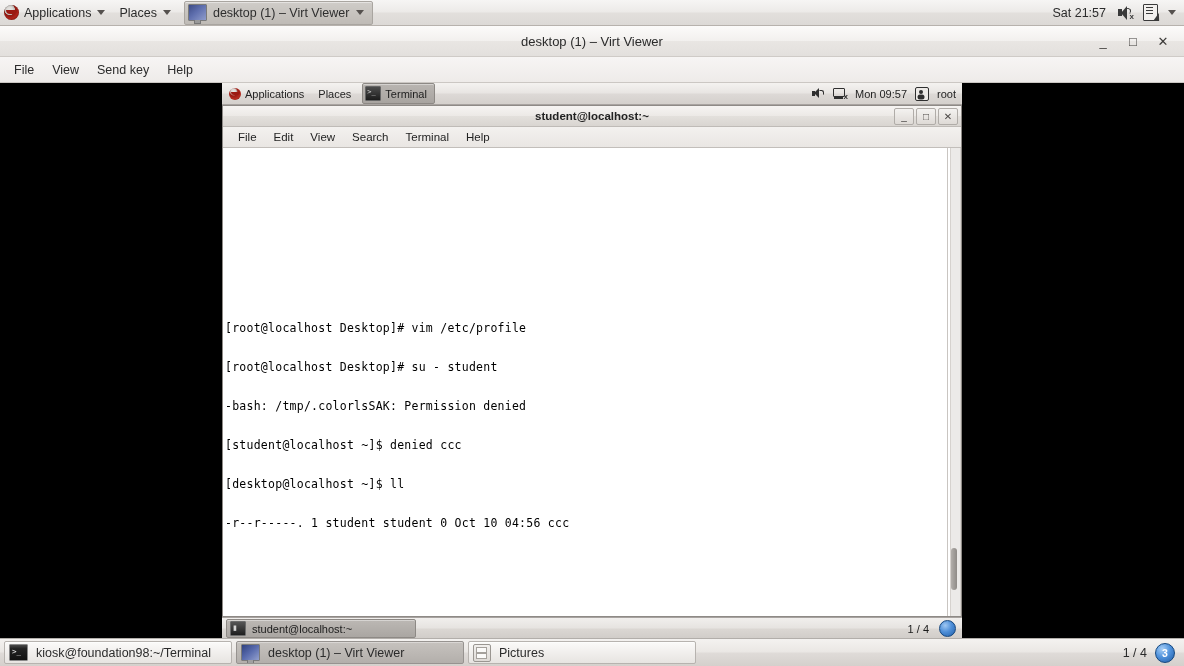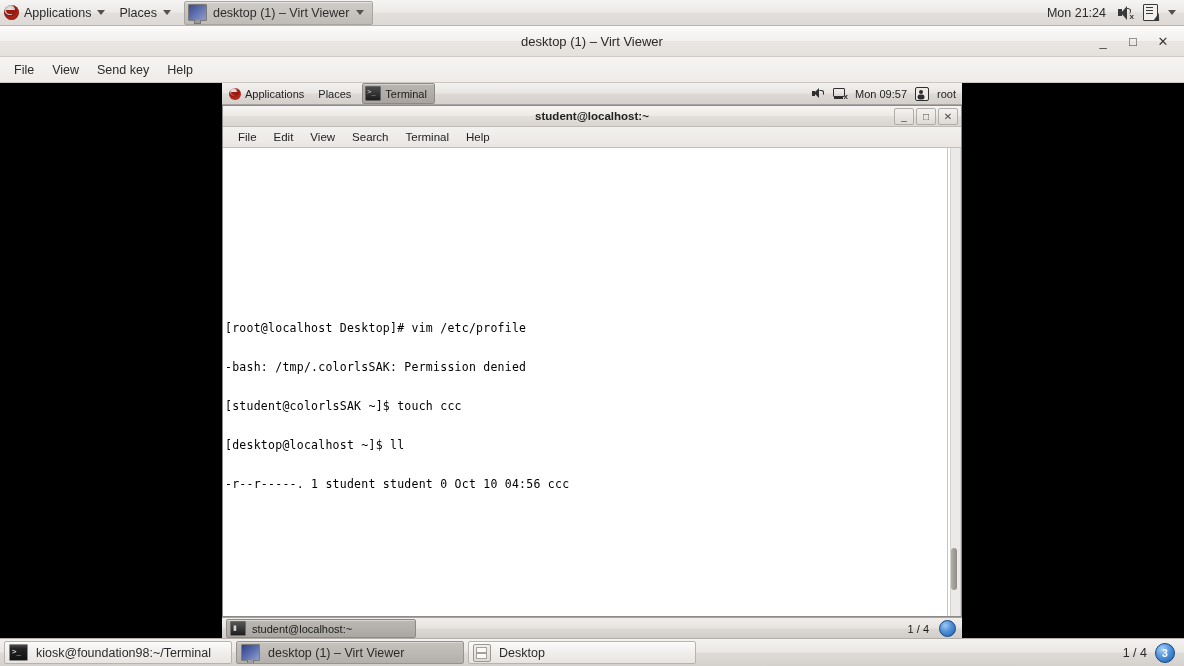--- a/index.html
+++ b/index.html
@@ -694,21 +694,21 @@
       <span>Places</span>
       <span class="caret-down"></span>
     </div>
     <div class="winbtn-panel">
       <span class="mini-monitor"></span>
       <span>desktop (1) – Virt Viewer</span>
       <span class="caret-down"></span>
     </div>
     <div class="panel-spacer"></div>
     <div class="tray">
-      <span class="clock-host">Mon 21:24</span>
+      <span class="clock-host">Sat 21:57</span>
       <span class="icon-speaker-mute">
         <span class="spk"></span>
           <span class="cone"></span>
           <span class="wave"></span>
           <span class="xmark">x</span>
       </span>
       <span class="icon-doc-bolt"></span>
       <span class="caret-down"></span>
     </div>
   </div>
@@ -781,22 +781,23 @@
             <div class="term-menuitem">View</div>
             <div class="term-menuitem">Search</div>
             <div class="term-menuitem">Terminal</div>
             <div class="term-menuitem">Help</div>
           </div>
 
           <div class="term-body">
             <div class="term-screen">
               <div class="term-lines">
                 <div class="ln">[root@localhost Desktop]# vim /etc/profile</div>
+                <div class="ln">[root@localhost Desktop]# su - student</div>
                 <div class="ln">-bash: /tmp/.colorlsSAK: Permission denied</div>
-                <div class="ln">[student@colorlsSAK ~]$ touch ccc</div>
+                <div class="ln">[student@localhost ~]$ denied ccc</div>
                 <div class="ln">[desktop@localhost ~]$ ll</div>
                 <div class="ln">-r--r-----. 1 student student 0 Oct 10 04:56 ccc</div>
               </div>
             </div>
             <div class="term-scrollbar">
               <div class="term-scroll-trough"></div>
               <div class="term-scroll-thumb"></div>
             </div>
           </div>
         </div>
@@ -820,21 +821,21 @@
     <div class="task-button tb-w2">
       <span class="icon-term-host"></span>
       <span>kiosk@foundation98:~/Terminal</span>
     </div>
     <div class="task-button tb-w3 active">
       <span class="icon-vv"></span>
       <span>desktop (1) – Virt Viewer</span>
     </div>
     <div class="task-button tb-w4">
       <span class="icon-pictures"></span>
-      <span>Desktop</span>
+      <span>Pictures</span>
     </div>
     <div class="host-ws-area">
       <span class="host-ws-label">1 / 4</span>
       <span class="host-badge">3</span>
     </div>
   </div>
 
 </div>
 
 </body></html>

